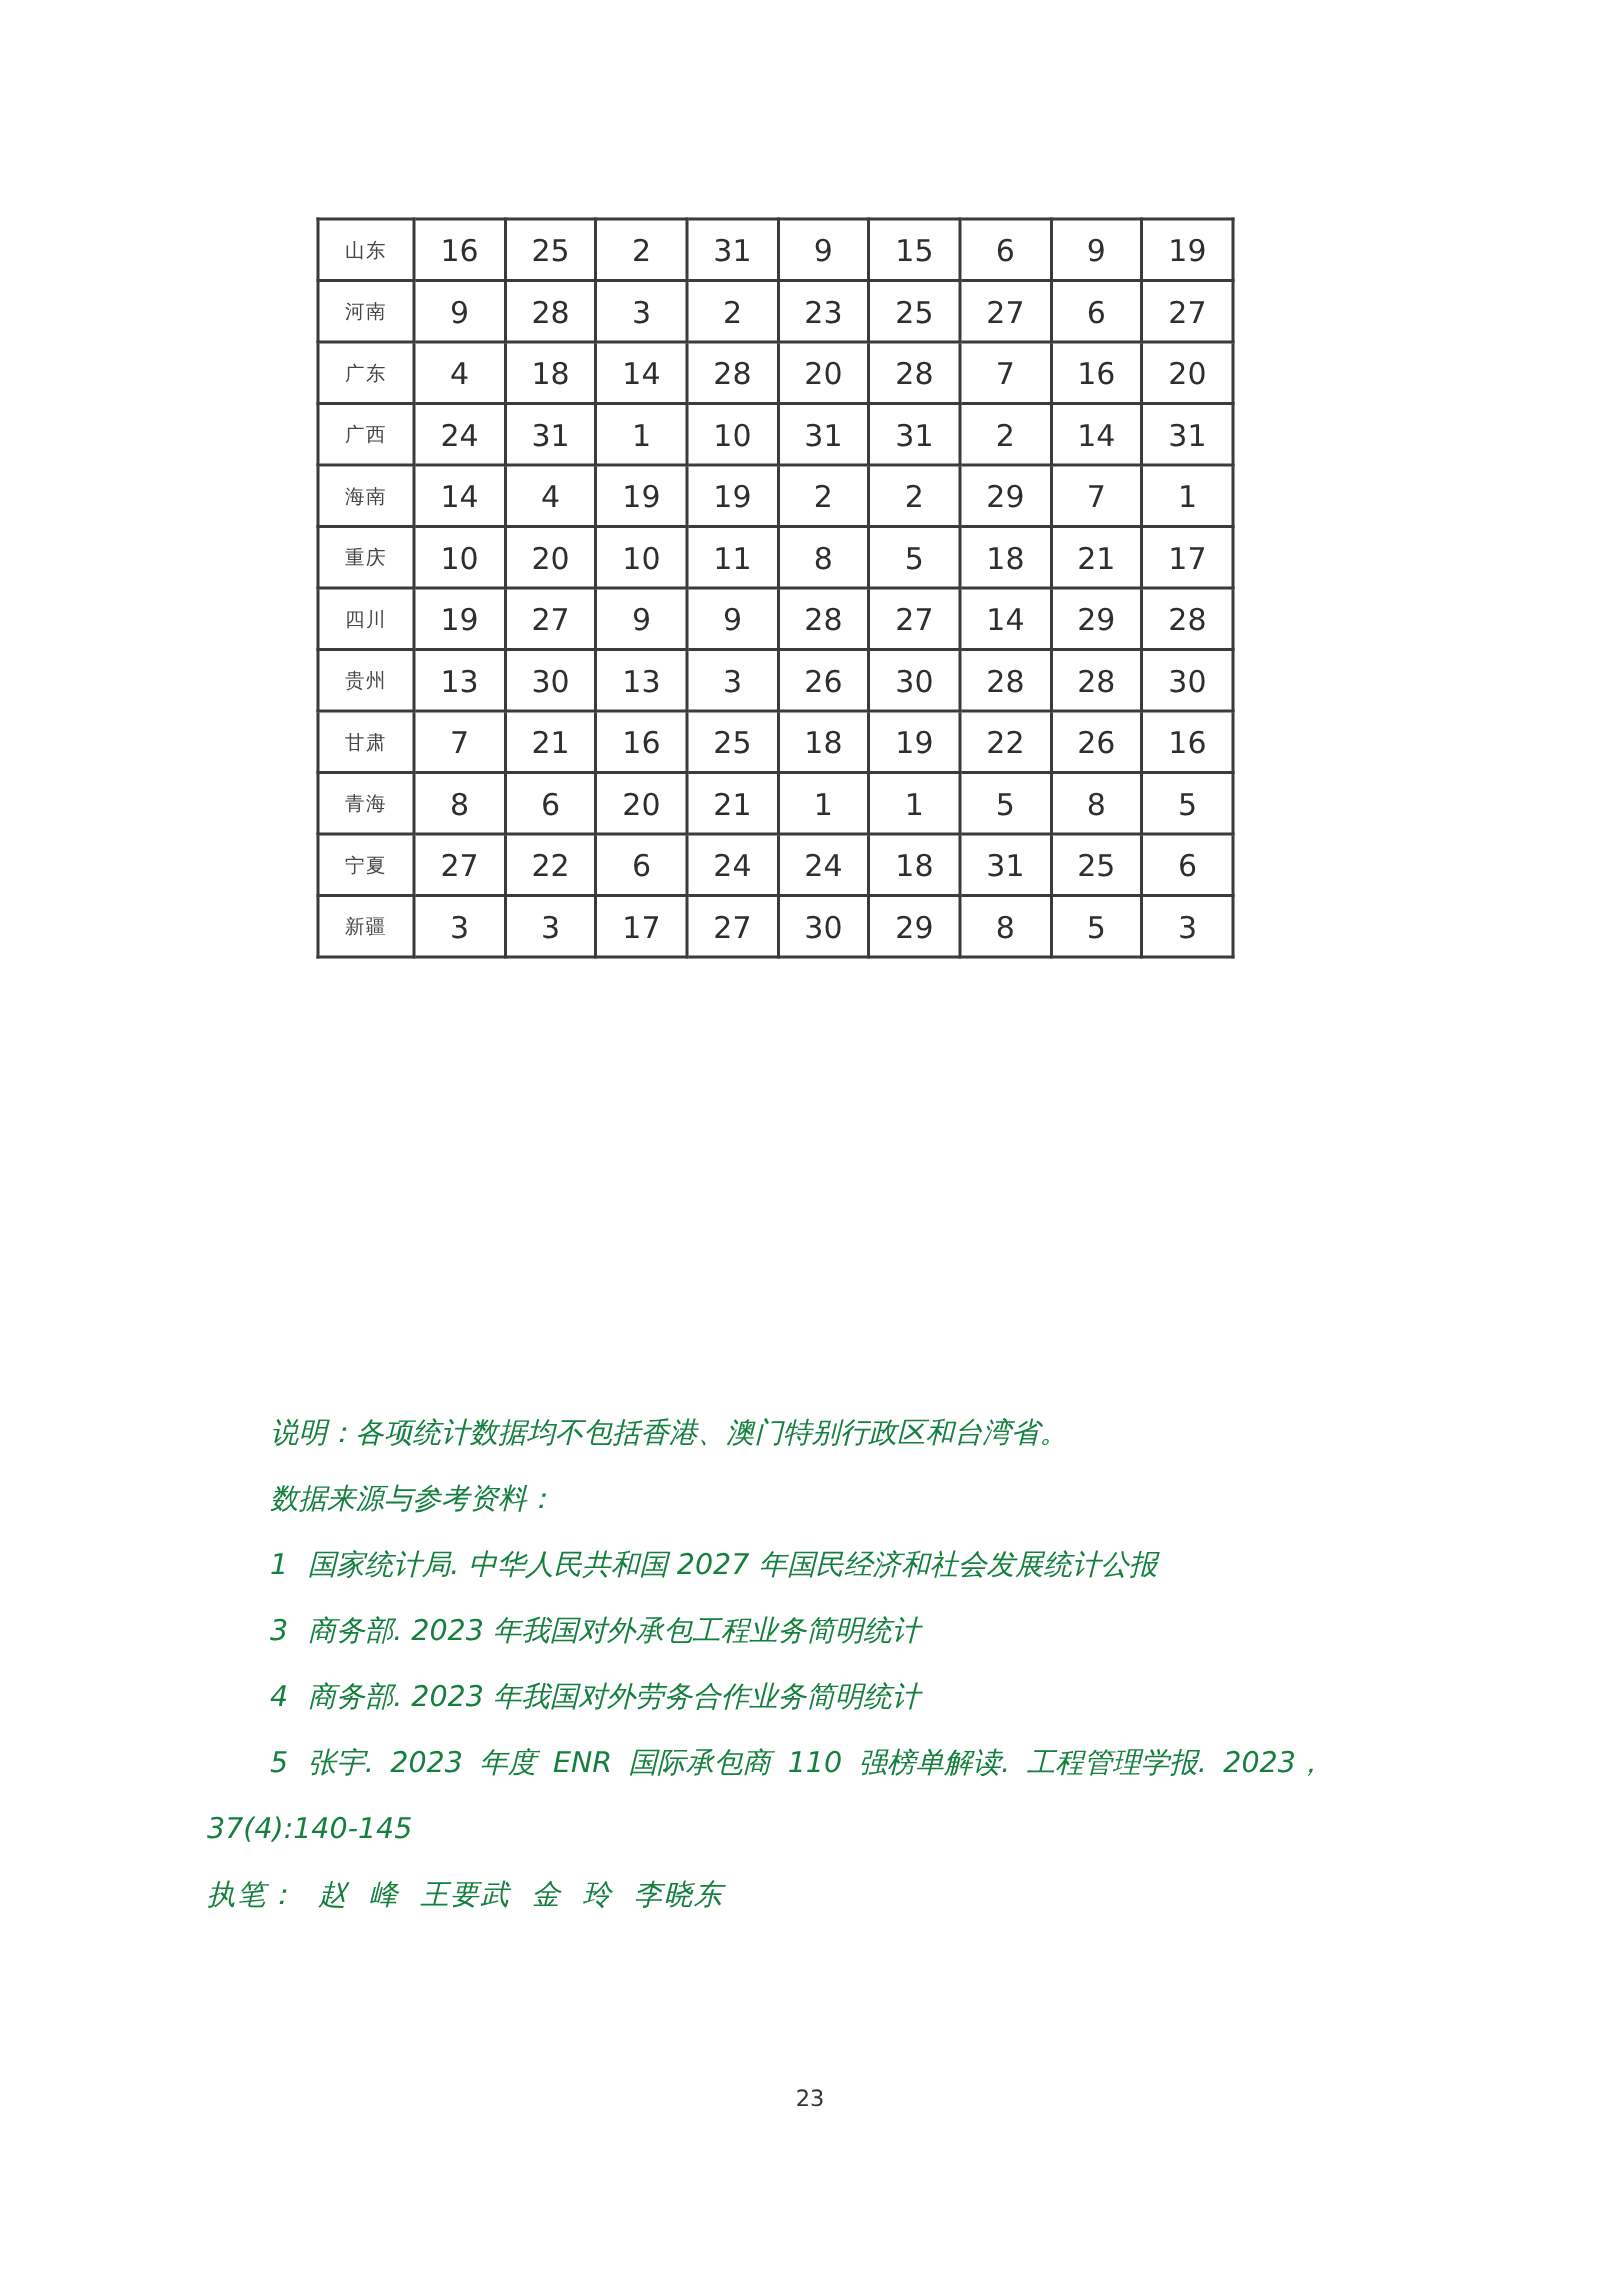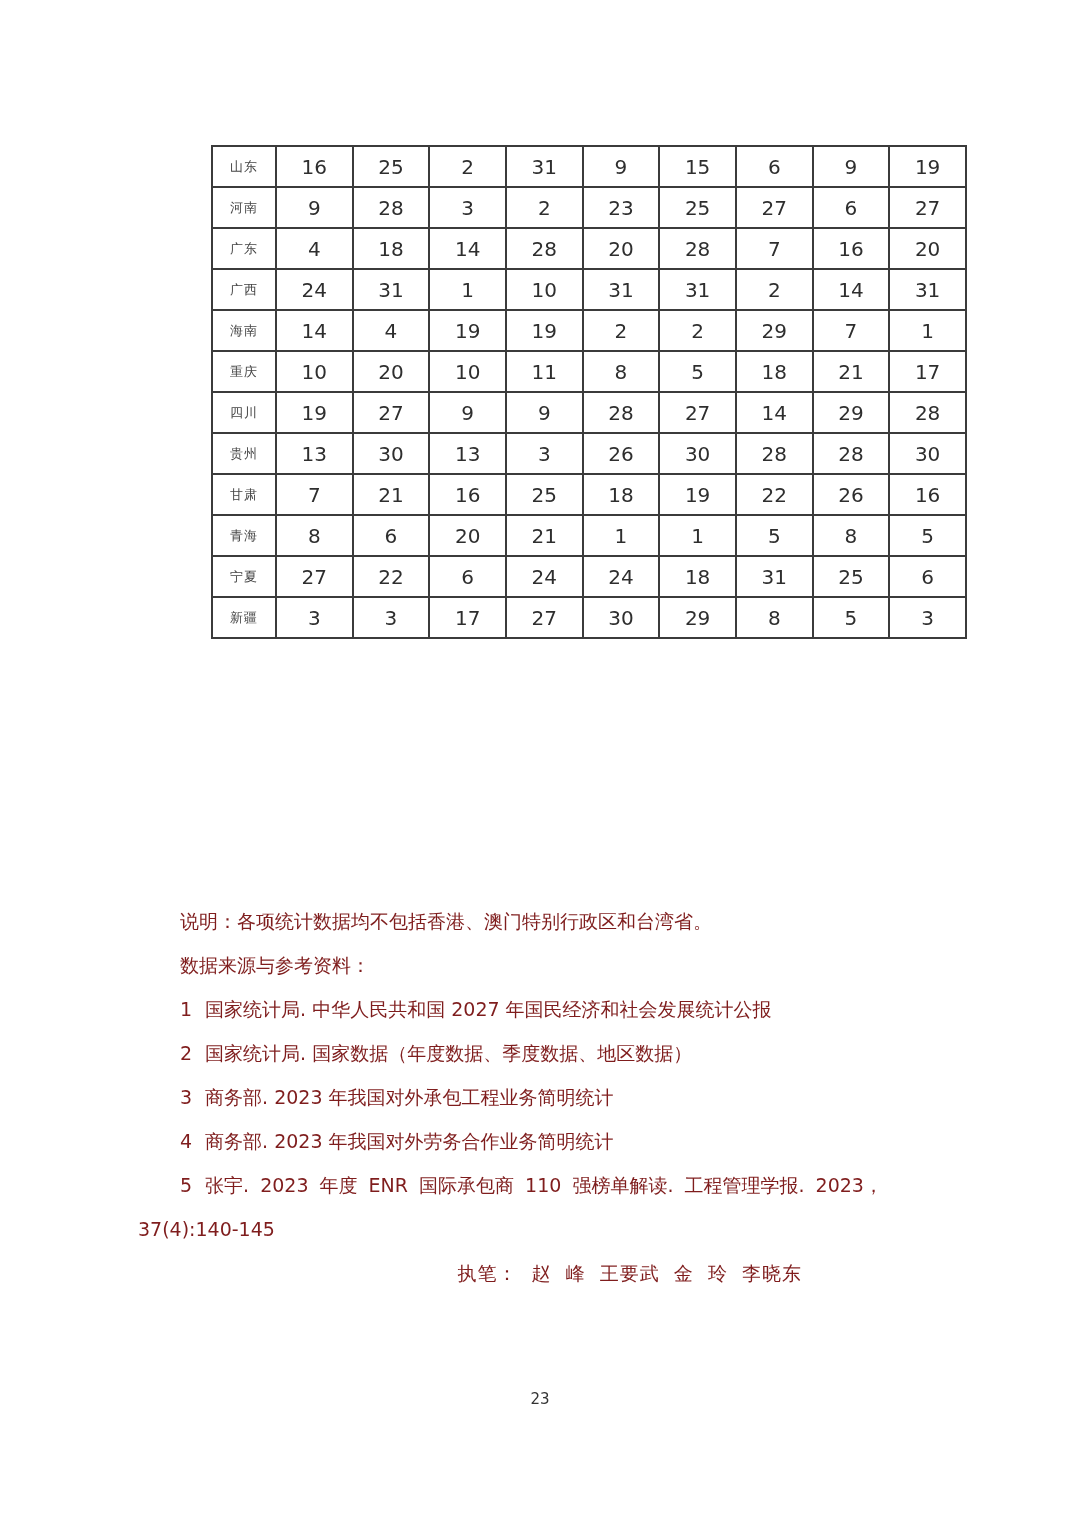--- a/index.html
+++ b/index.html
@@ -14,56 +14,56 @@
   }
   .table-wrap {
     position: absolute;
     left: 211px;
     top: 145px;
     width: 660px;
   }
   table.rank {
     border-collapse: collapse;
     table-layout: fixed;
-    width: 756px;
+    width: 612px;
   }
   table.rank td {
     border: 2px solid #3b3b3b;
     height: 39px;
     text-align: center;
     vertical-align: middle;
     font-size: 20px;
     color: #2e2e2e;
     padding: 0;
   }
   table.rank td.prov {
     font-size: 13px;
     color: #454545;
     letter-spacing: 1px;
   }
   col.c-prov { width: 64px; }
   .notes {
     position: absolute;
     left: 138px;
-    top: 899px;
+    top: 933px;
     width: 812px;
     font-size: 19px;
-    color: #7f1d1d;
+    color: #15803d;
+    font-style: italic;
   }
   .line {
     margin: 0;
     height: 44px;
     line-height: 44px;
     white-space: pre;
   }
   .indent { padding-left: 42px; }
   .ref .ref-num { display: inline-block; margin-right: 13px; }
   .ref-wide { word-spacing: 5px; }
   .authors {
-    text-align: right;
     padding-right: 148px;
     letter-spacing: 1px;
   }
   .page-number {
     position: absolute;
     top: 1390px;
     left: 0;
     width: 100%;
     text-align: center;
     font-size: 15px;
@@ -236,21 +236,20 @@
           </tr>
         </tbody>
     </table>
   </div>
 
   <div class="notes">
     <p class="line indent">说明：各项统计数据均不包括香港、澳门特别行政区和台湾省。</p>
     <p class="line indent">数据来源与参考资料：</p>
 
     <p class="line indent ref"><span class="ref-num">1</span><span>国家统计局. 中华人民共和国 2027 年国民经济和社会发展统计公报</span></p>
-    <p class="line indent ref"><span class="ref-num">2</span><span>国家统计局. 国家数据（年度数据、季度数据、地区数据）</span></p>
     <p class="line indent ref"><span class="ref-num">3</span><span>商务部. 2023 年我国对外承包工程业务简明统计</span></p>
     <p class="line indent ref"><span class="ref-num">4</span><span>商务部. 2023 年我国对外劳务合作业务简明统计</span></p>
     <p class="line indent ref ref-wide"><span class="ref-num">5</span><span>张宇. 2023 年度 ENR 国际承包商 110 强榜单解读. 工程管理学报. 2023，</span></p>
 
     <p class="line">37(4):140-145</p>
     <p class="line authors">执笔：  赵  峰  王要武  金  玲  李晓东</p>
   </div>
 
   <div class="page-number">23</div>
 

